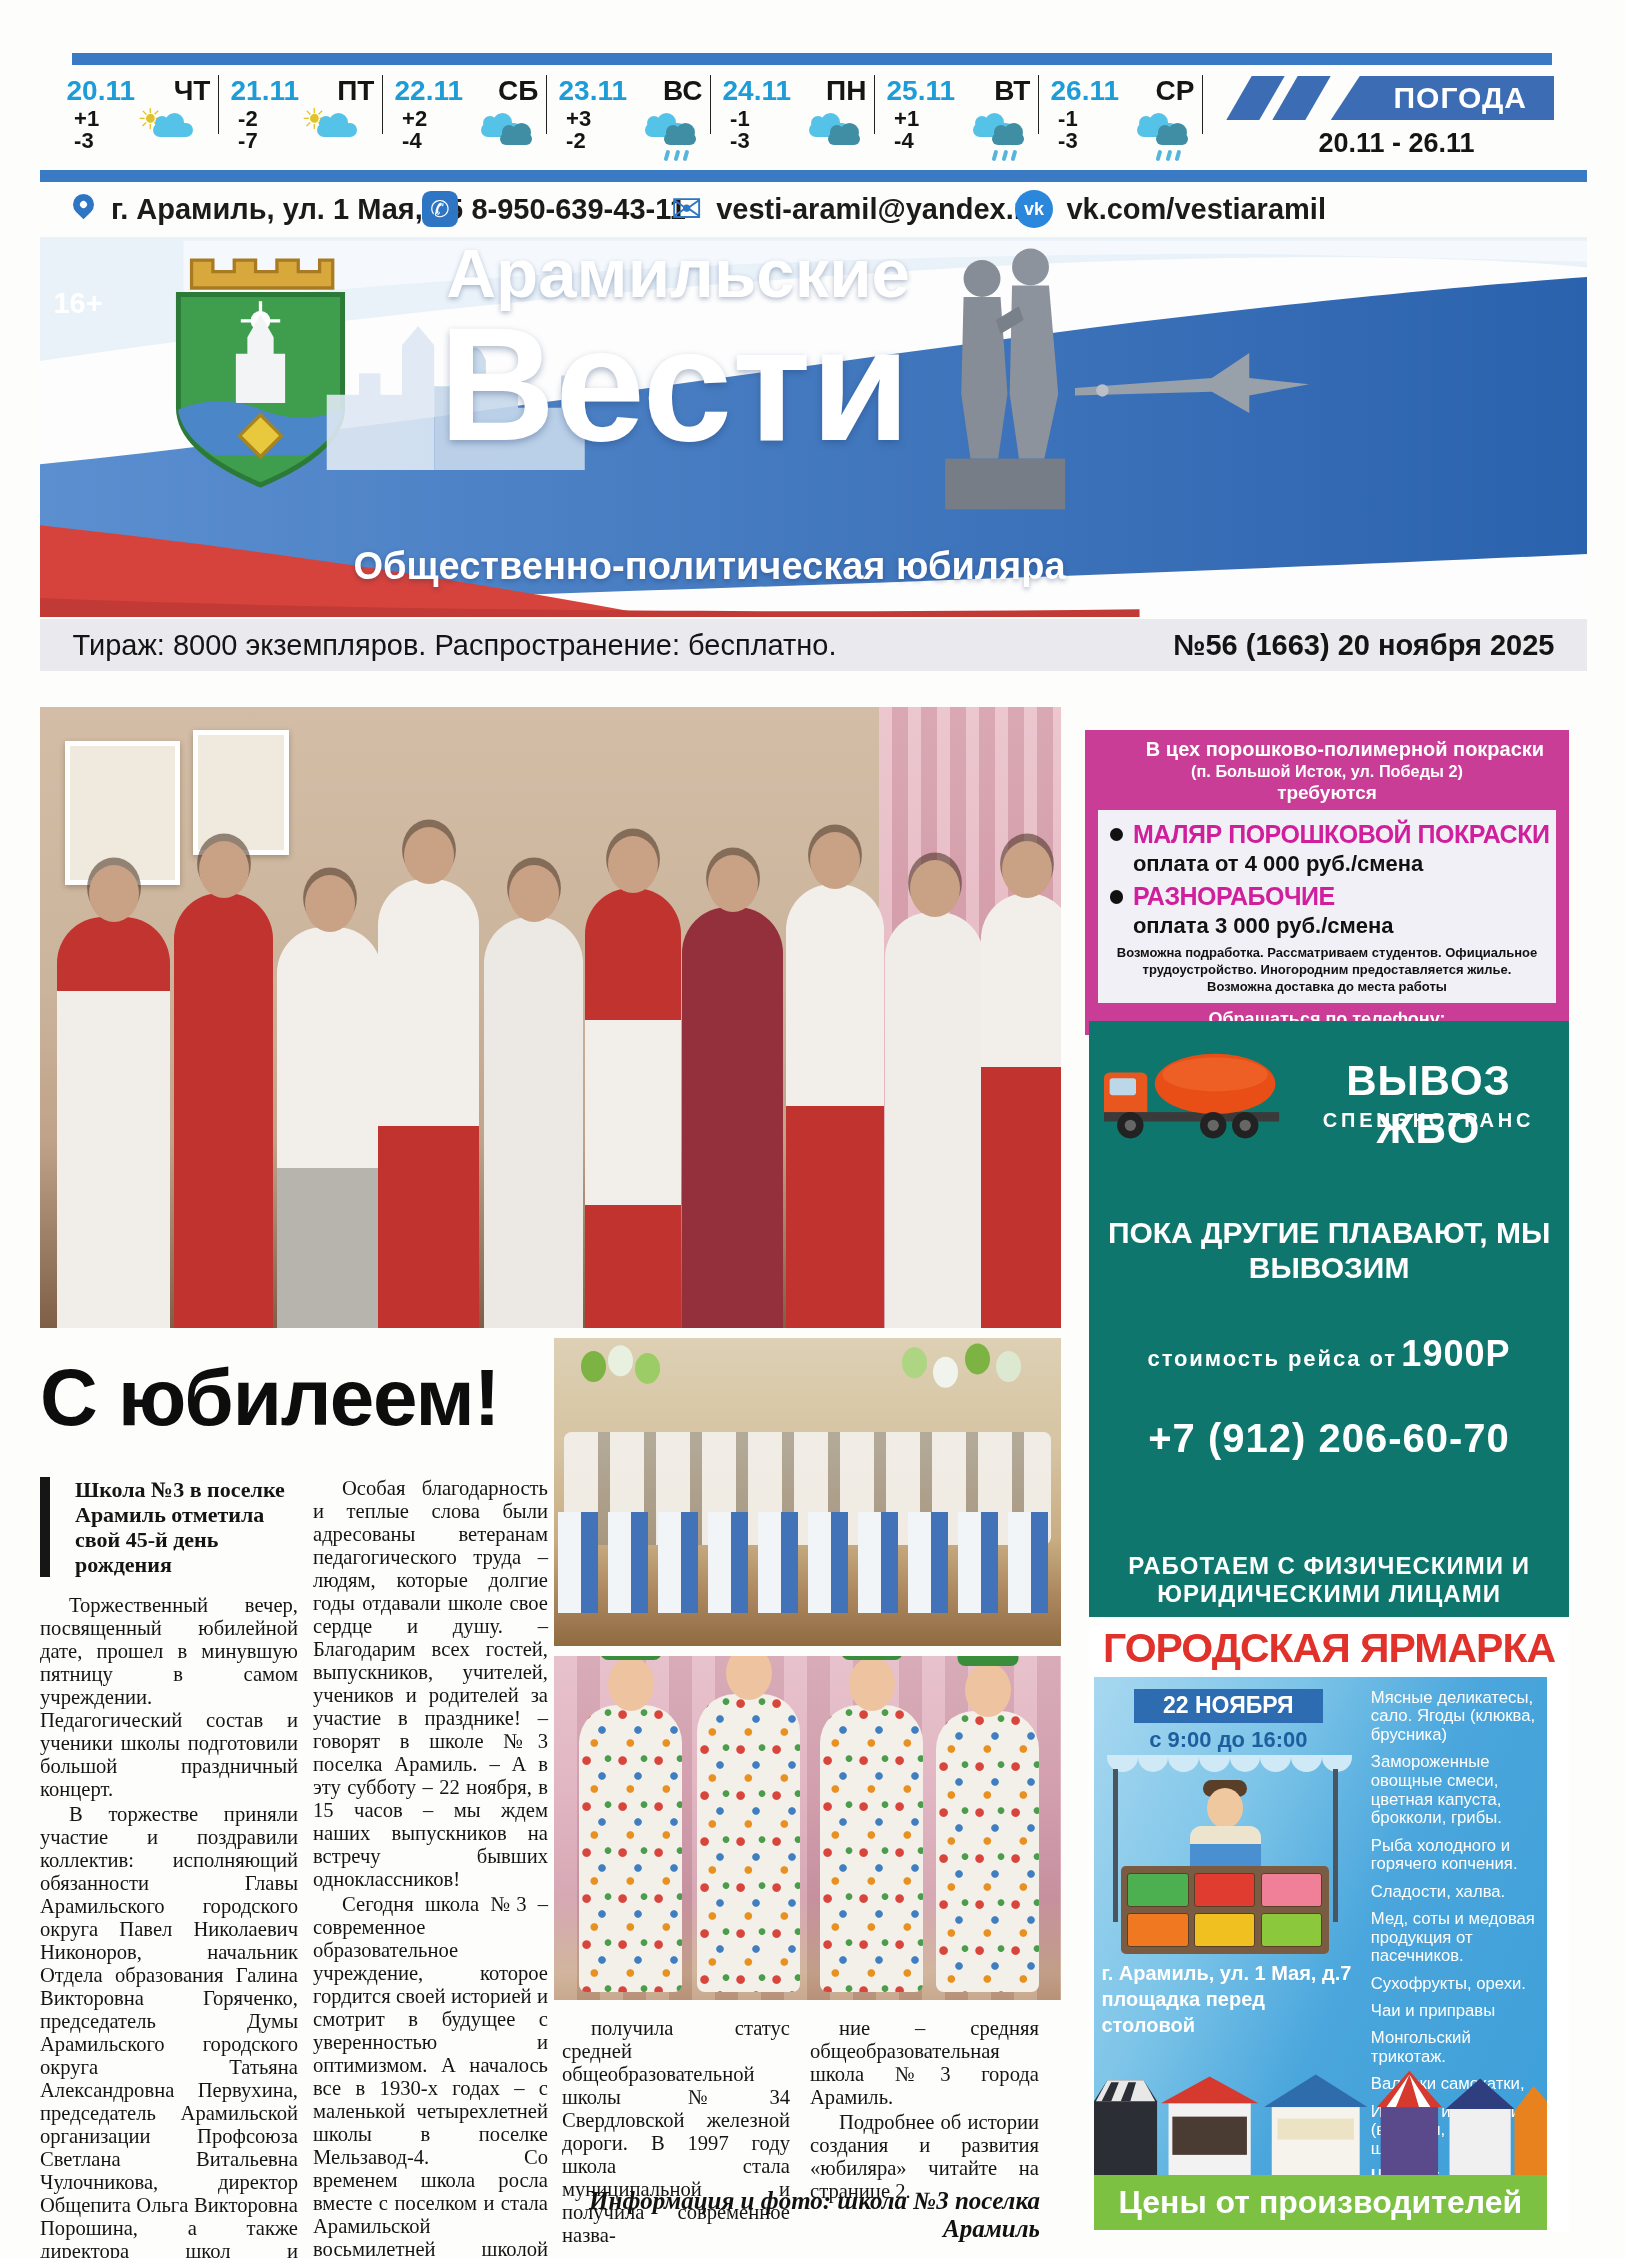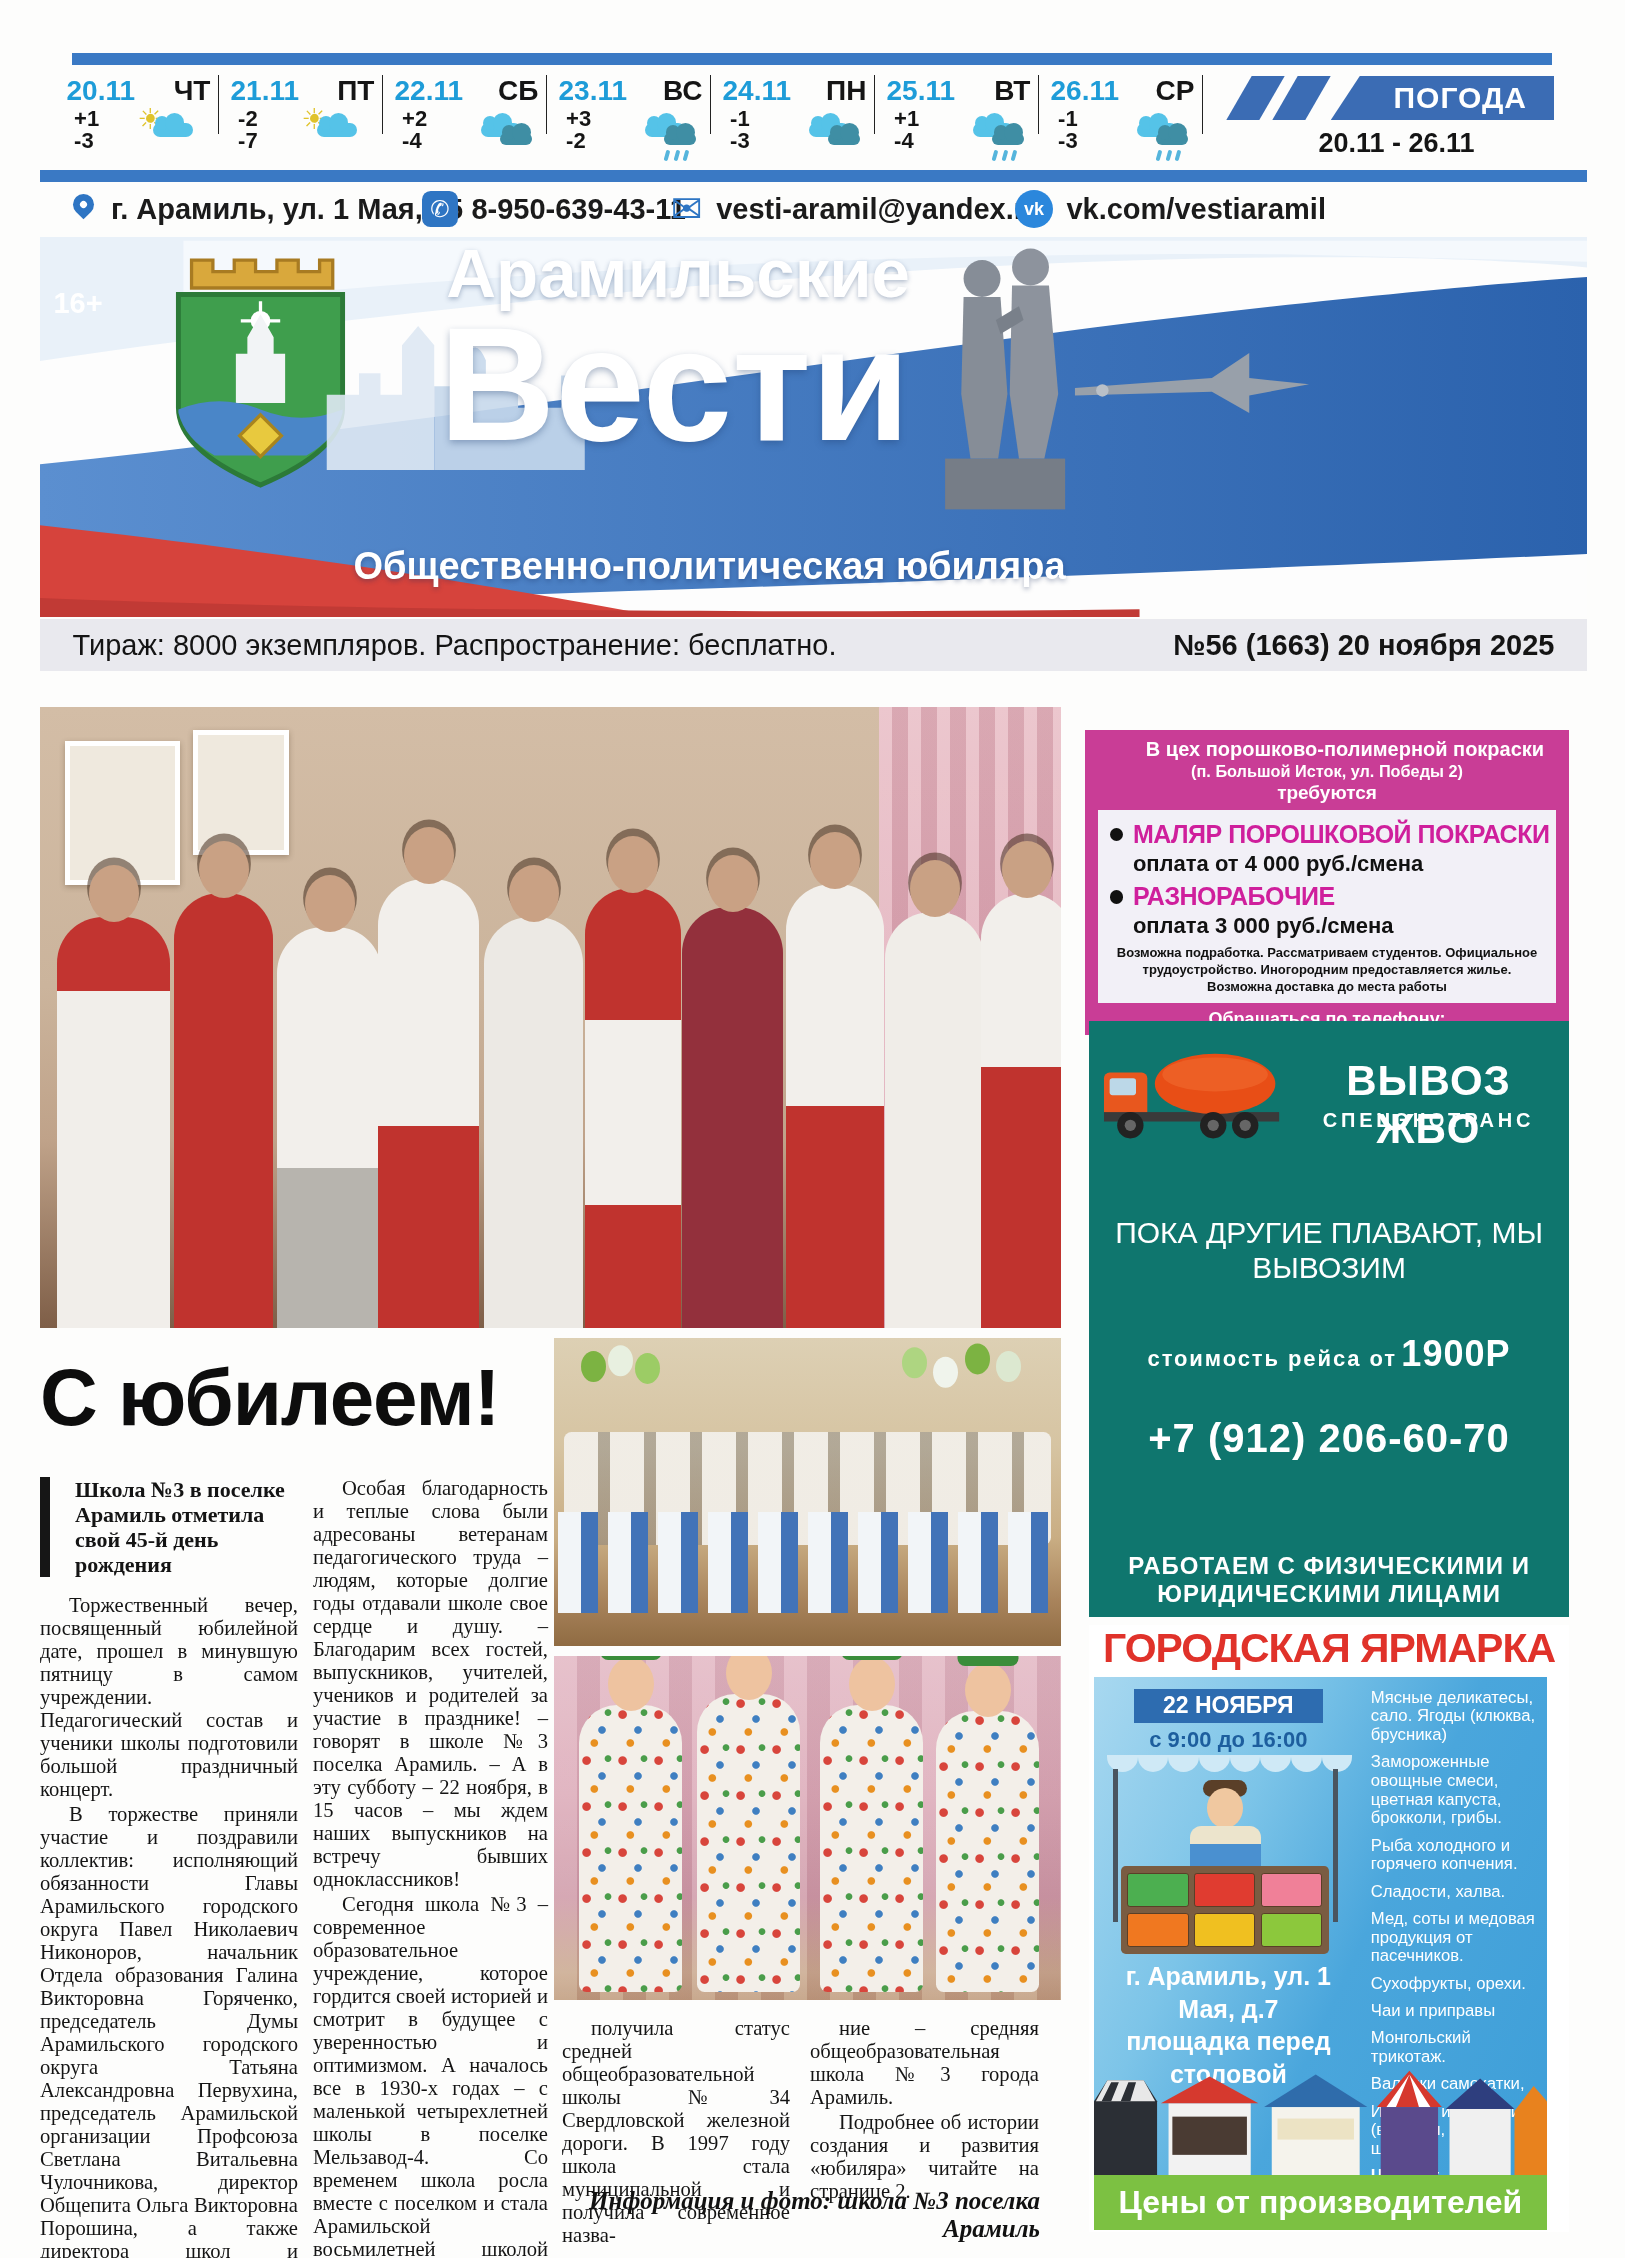--- a/index.html
+++ b/index.html
@@ -148,21 +148,21 @@
   .ap-pay{font-weight:bold;font-size:22px;padding-left:23px;margin:1.9px 0 5.7px 0;}
   .ap-note{font-weight:bold;font-size:13px;line-height:1.3;text-align:center;margin-top:5.7px;}
   .ap-c1{font-weight:bold;font-size:18px;margin-top:5.7px;}
   .ap-c2{font-weight:bold;font-size:24px;}
 
   
   .ad-green{position:absolute;left:1089px;top:1021px;width:480px;height:596px;background:#0f766e;color:#fff;}
   .ag-truck{position:absolute;left:7.6px;top:11.5px;width:191px;height:113px;}
   .ag-title{position:absolute;left:203px;top:36px;width:273px;text-align:center;font-weight:bold;font-size:42px;letter-spacing:1px;}
   .ag-brand{position:absolute;left:203px;top:88px;width:273px;text-align:center;font-weight:bold;font-size:20px;letter-spacing:3.8px;}
-  .ag-slogan{position:absolute;left:9.6px;top:195px;width:461px;text-align:center;font-weight:normal;font-size:30px;line-height:1.15;}
+  .ag-slogan{position:absolute;left:9.6px;top:195px;width:461px;text-align:center;font-weight:bold;font-size:30px;line-height:1.15;}
   .ag-price{position:absolute;left:0;top:312px;width:100%;text-align:center;font-weight:bold;}
   .ag-price .lbl{font-size:22px;letter-spacing:1.9px;}
   .ag-price .val{font-size:36px;letter-spacing:1px;}
   .ag-phones{position:absolute;left:0;top:394px;width:100%;text-align:center;font-weight:bold;font-size:40px;line-height:1.18;letter-spacing:1px;}
   .ag-foot{position:absolute;left:9.6px;top:531px;width:461px;text-align:center;font-weight:bold;font-size:24px;line-height:1.15;letter-spacing:1px;}
 
   
   .ad-fair{position:absolute;left:1089px;top:1625px;width:480px;height:607px;background:#fff;}
   .af-title{text-align:center;color:#e0322a;font-weight:bold;font-size:41px;letter-spacing:-1px;height:48px;}
   .af-poster{position:absolute;left:4.8px;top:52px;width:453px;height:553px;overflow:hidden;
@@ -176,21 +176,21 @@
   .af-vendor-head{position:absolute;left:113px;top:111px;width:36px;height:40px;border-radius:50%;background:#f0c8a0;}
   .af-vendor-hair{position:absolute;left:109px;top:103px;width:44px;height:17px;border-radius:9.6px;background:#5a3f28;}
   .af-vendor-body{position:absolute;left:96px;top:149px;width:71px;height:44px;border-radius:11.5px 11.5px 0 0;
                   background:linear-gradient(180deg,#ece4cc 0 40%,#4a90d0 40%);}
   .af-table{position:absolute;left:27px;top:189px;width:208px;height:88px;background:#7a5c42;border-radius:4.8px;
             display:grid;grid-template-columns:1fr 1fr 1fr;gap:5.7px;padding:6.7px;box-sizing:border-box;}
   .af-table b{border-radius:2.9px;border:1.9px solid #5a3f28;}
   .af-list{position:absolute;left:277px;top:11.5px;width:166px;color:#fff;}
   .af-list p{margin:0 0 8.6px 0;font-size:16.7px;line-height:1.12;}
   .af-list p.bold{font-weight:bold;}
-  .af-addr{position:absolute;left:7.6px;top:283px;width:254px;text-align:center;color:#fff;font-weight:bold;font-size:25px;line-height:1.3;}
+  .af-addr{position:absolute;left:7.6px;top:283px;width:254px;text-align:left;color:#fff;font-weight:bold;font-size:20px;line-height:1.3;}
   .af-tents{position:absolute;left:0;bottom:54px;width:453px;height:113px;}
   .af-grass{position:absolute;left:0;bottom:0;width:453px;height:55px;background:#7cc142;display:flex;
             align-items:center;justify-content:center;color:#fff;font-weight:bold;font-size:32px;}
 </style>
 </head>
 <body>
 
 <div class="page">
 
   <div class="topbar"></div>

